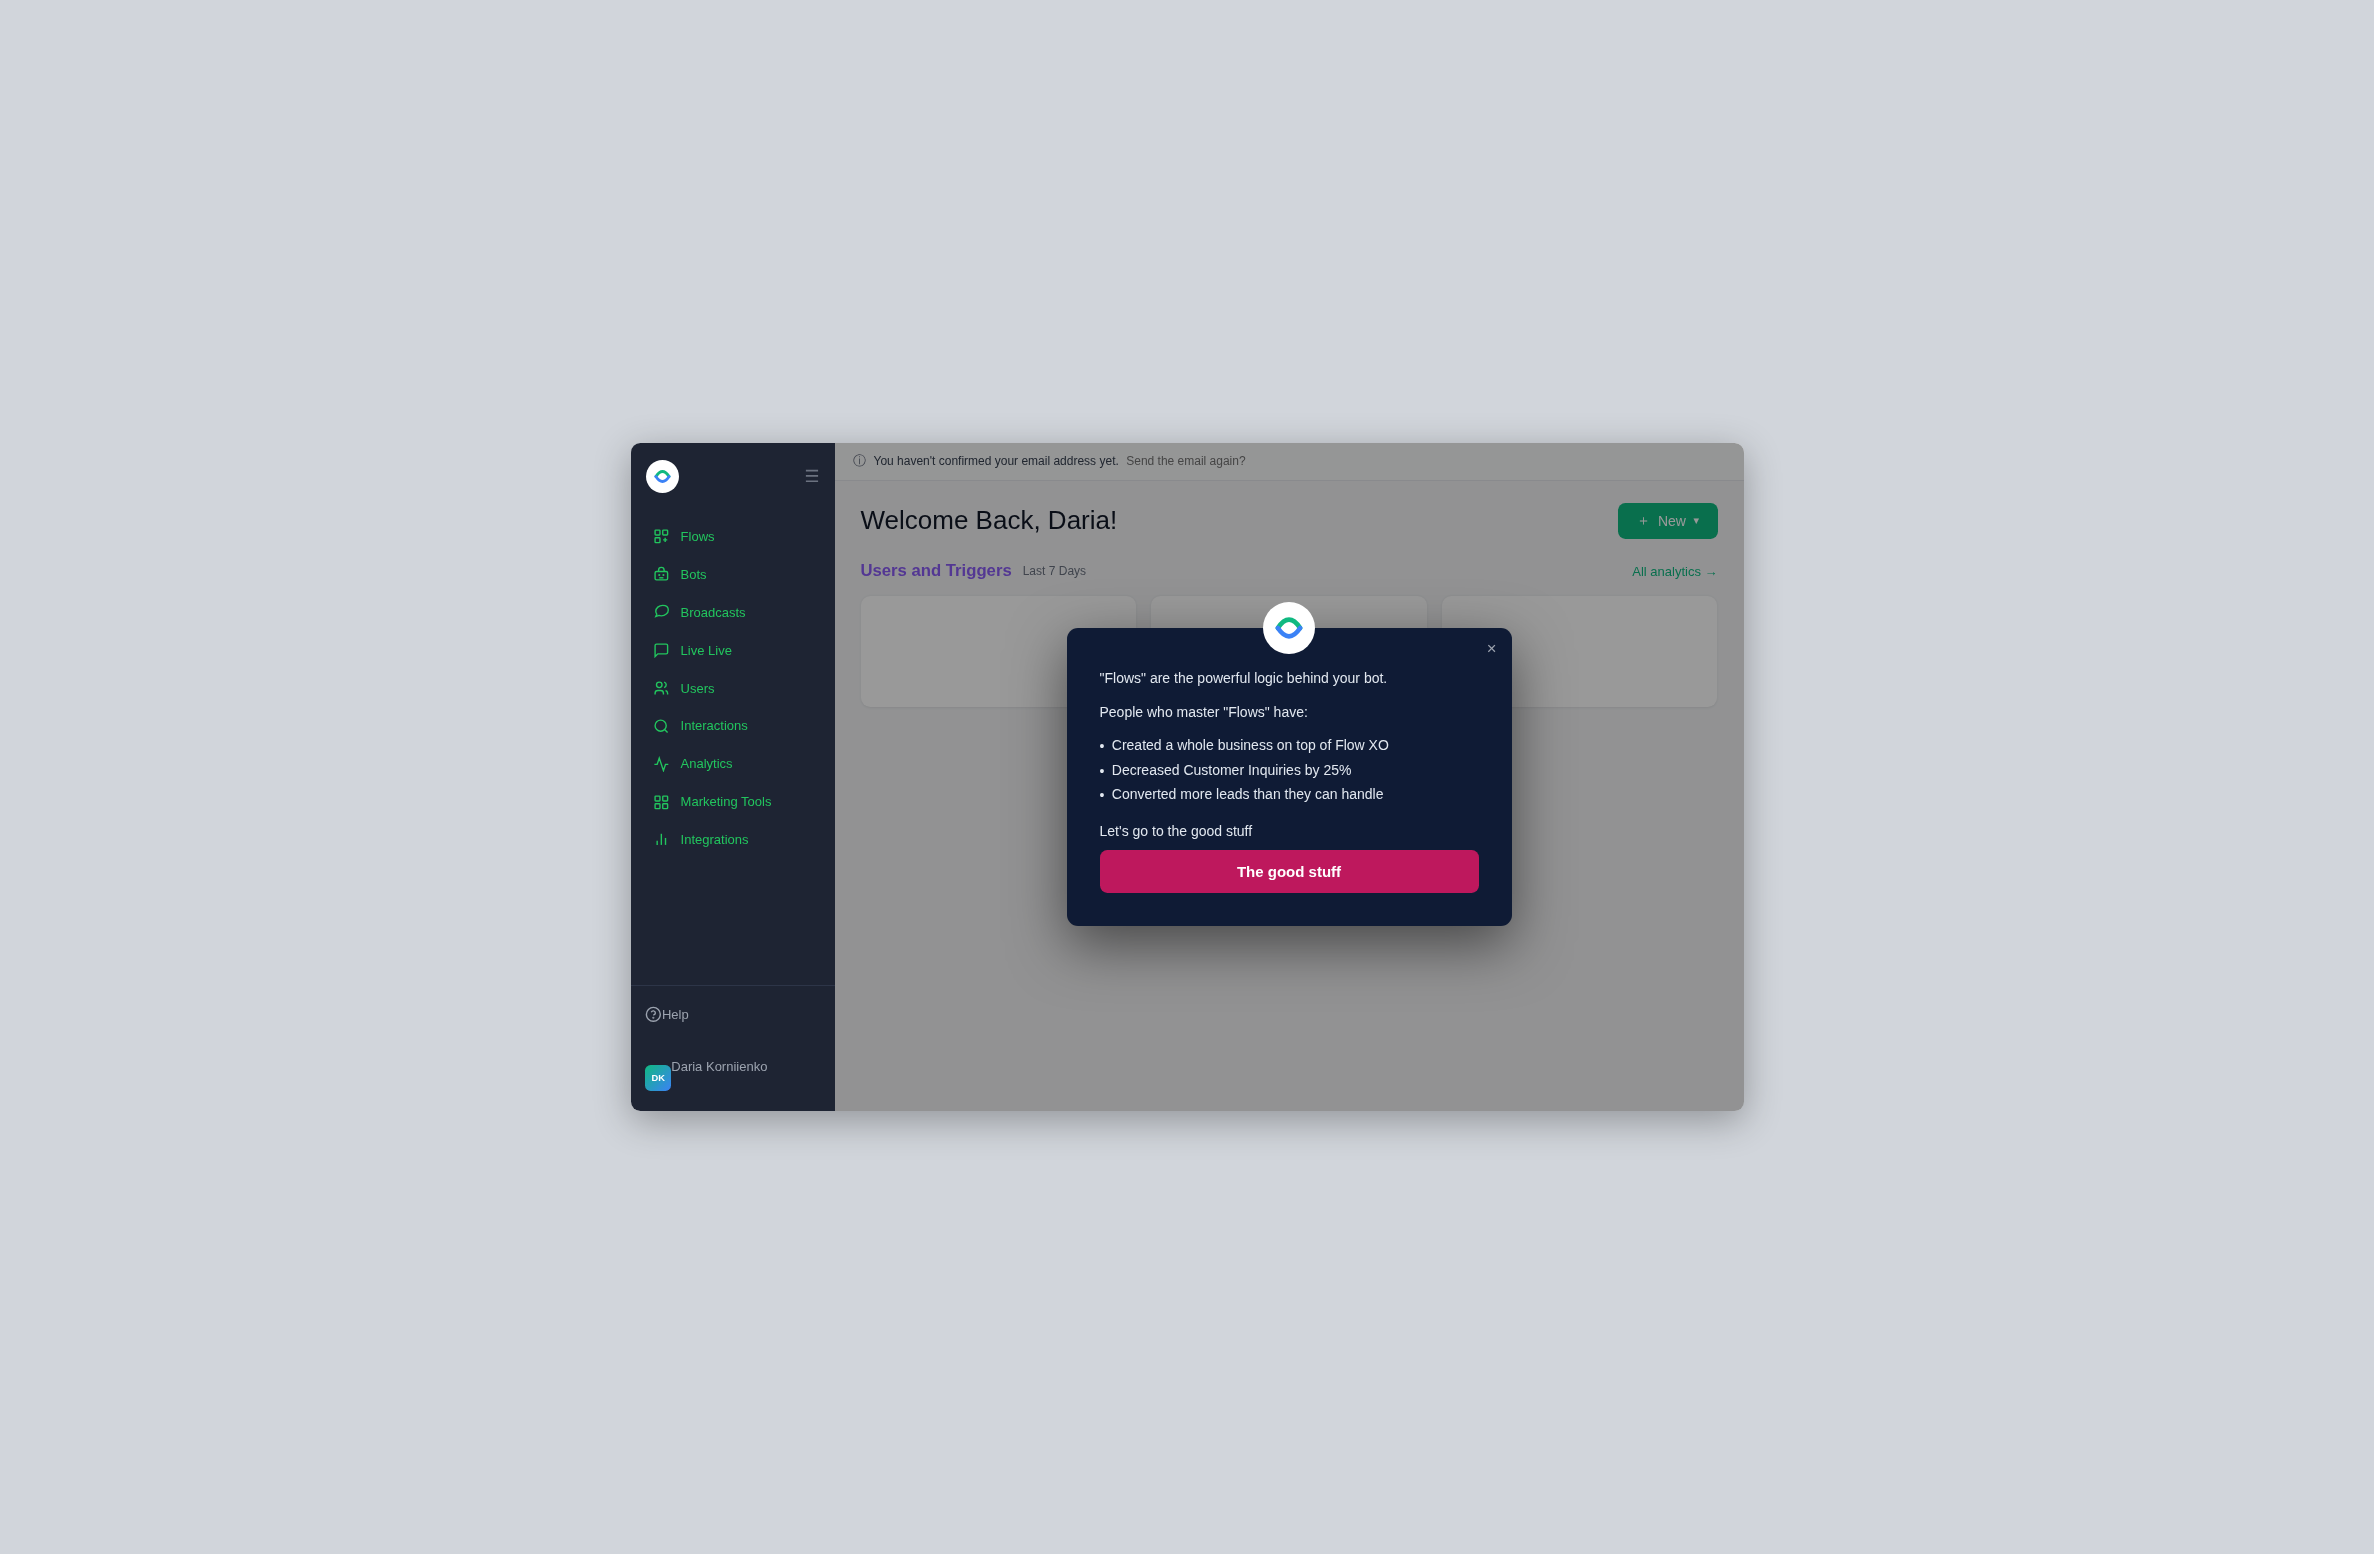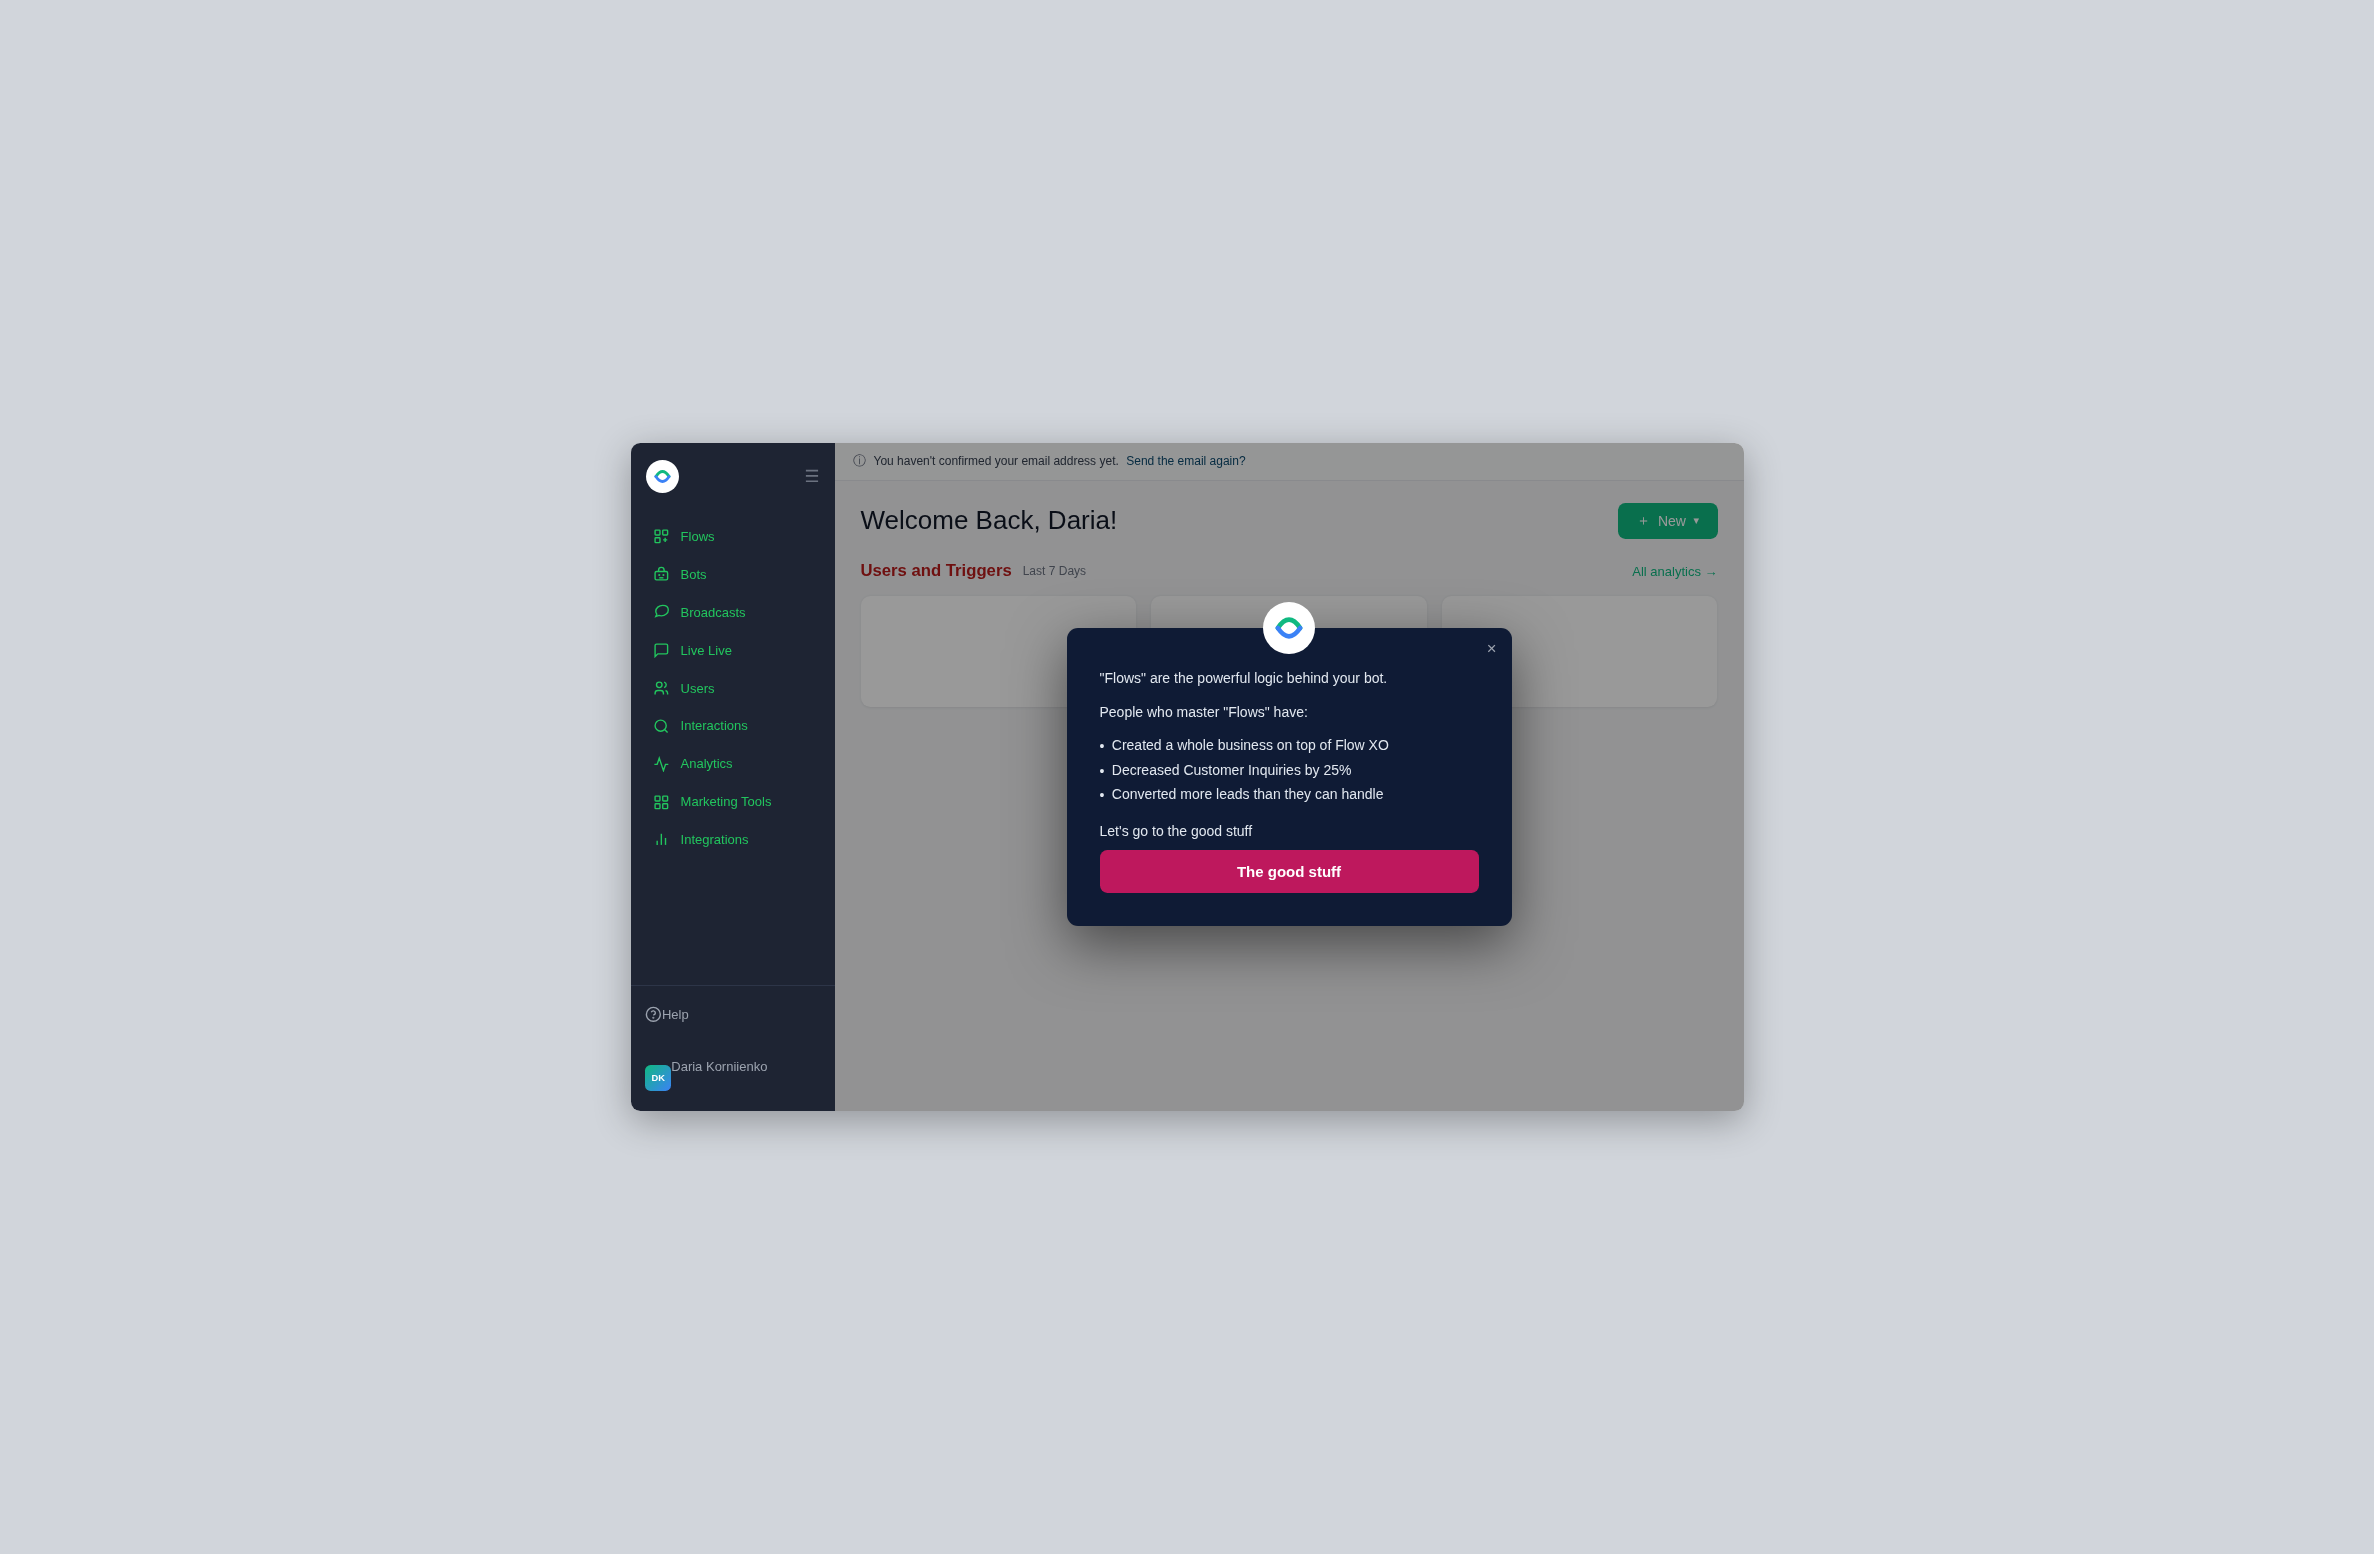--- a/index.html
+++ b/index.html
@@ -104,21 +104,21 @@
       align-items: center;
       gap: 7.4px;
       font-size: 12px;
       color: #374151;
     }
     .info-icon {
       color: #6b7280;
       font-size: 13px;
     }
     .notification-link {
-      color: #0c4a6e;
+      color: #737373;
       cursor: pointer;
     }
     
     .dashboard {
       flex: 1;
       padding: 22px 26px;
       overflow-y: auto;
       position: relative;
     }
     .dashboard-header {
@@ -155,21 +155,21 @@
       margin-bottom: 15px;
     }
     .section-title-group {
       display: flex;
       align-items: center;
       gap: 11px;
     }
     .section-title {
       font-size: 16.7px;
       font-weight: 600;
-      color: #b91c1c;
+      color: #8b5cf6;
     }
     .section-subtitle {
       font-size: 12px;
       color: #6b7280;
     }
     .analytics-link {
       color: #10b981;
       font-size: 13px;
       cursor: pointer;
       text-decoration: none;

